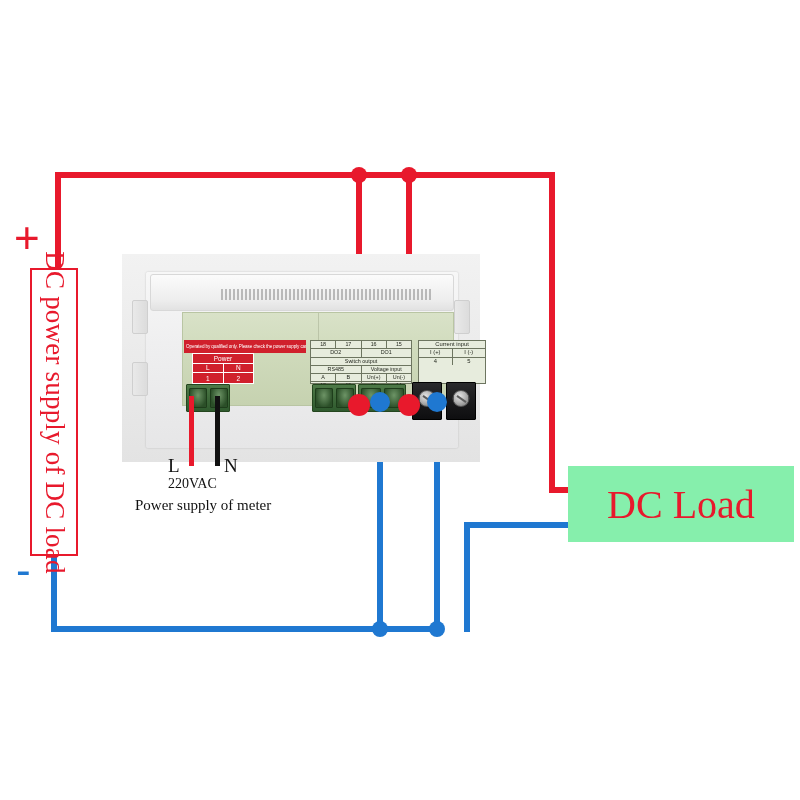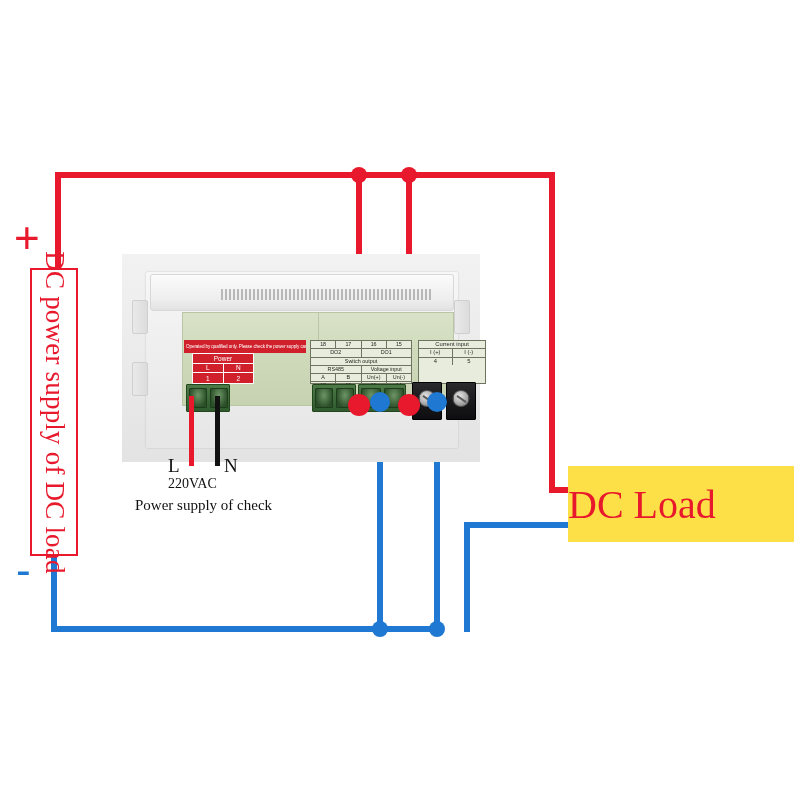--- a/index.html
+++ b/index.html
@@ -68,24 +68,24 @@
     color: #e8192c;
     font-size: 44px;
     line-height: 1;
     font-family: "Liberation Sans", sans-serif;
   }
   .sign.minus { color: #1f78d1; }
 
   
   #load-box {
     position: absolute;
-    background: #fde047;
+    background: #86efac;
     display: flex;
     align-items: center;
-    justify-content: flex-start;
+    justify-content: center;
   }
   #load-box span {
     color: #e8192c;
     font-size: 40px;
     font-family: "Liberation Serif", serif;
   }
 
   
   #meter {
     position: absolute;
@@ -466,15 +466,15 @@
   <div class="terminal-blob blue" style="left:370px; top:392px; width:20px; height:20px;"></div>
   <div class="terminal-blob" style="left:398px; top:394px; width:22px; height:22px;"></div>
   <div class="terminal-blob blue" style="left:427px; top:392px; width:20px; height:20px;"></div>
 
   <div class="wire" style="left:189px; top:396px; width:5px; height:70px;"></div>
   <div class="wire black" style="left:215px; top:396px; width:5px; height:70px;"></div>
 
   <div class="lbl ln" style="left:168px; top:455px;">L</div>
   <div class="lbl ln" style="left:224px; top:455px;">N</div>
   <div class="lbl vac" style="left:168px; top:476px;">220VAC</div>
-  <div class="lbl psm" style="left:135px; top:497px;">Power supply of check</div>
+  <div class="lbl psm" style="left:135px; top:497px;">Power supply of meter</div>
 
 </div>
 
 </body></html>

